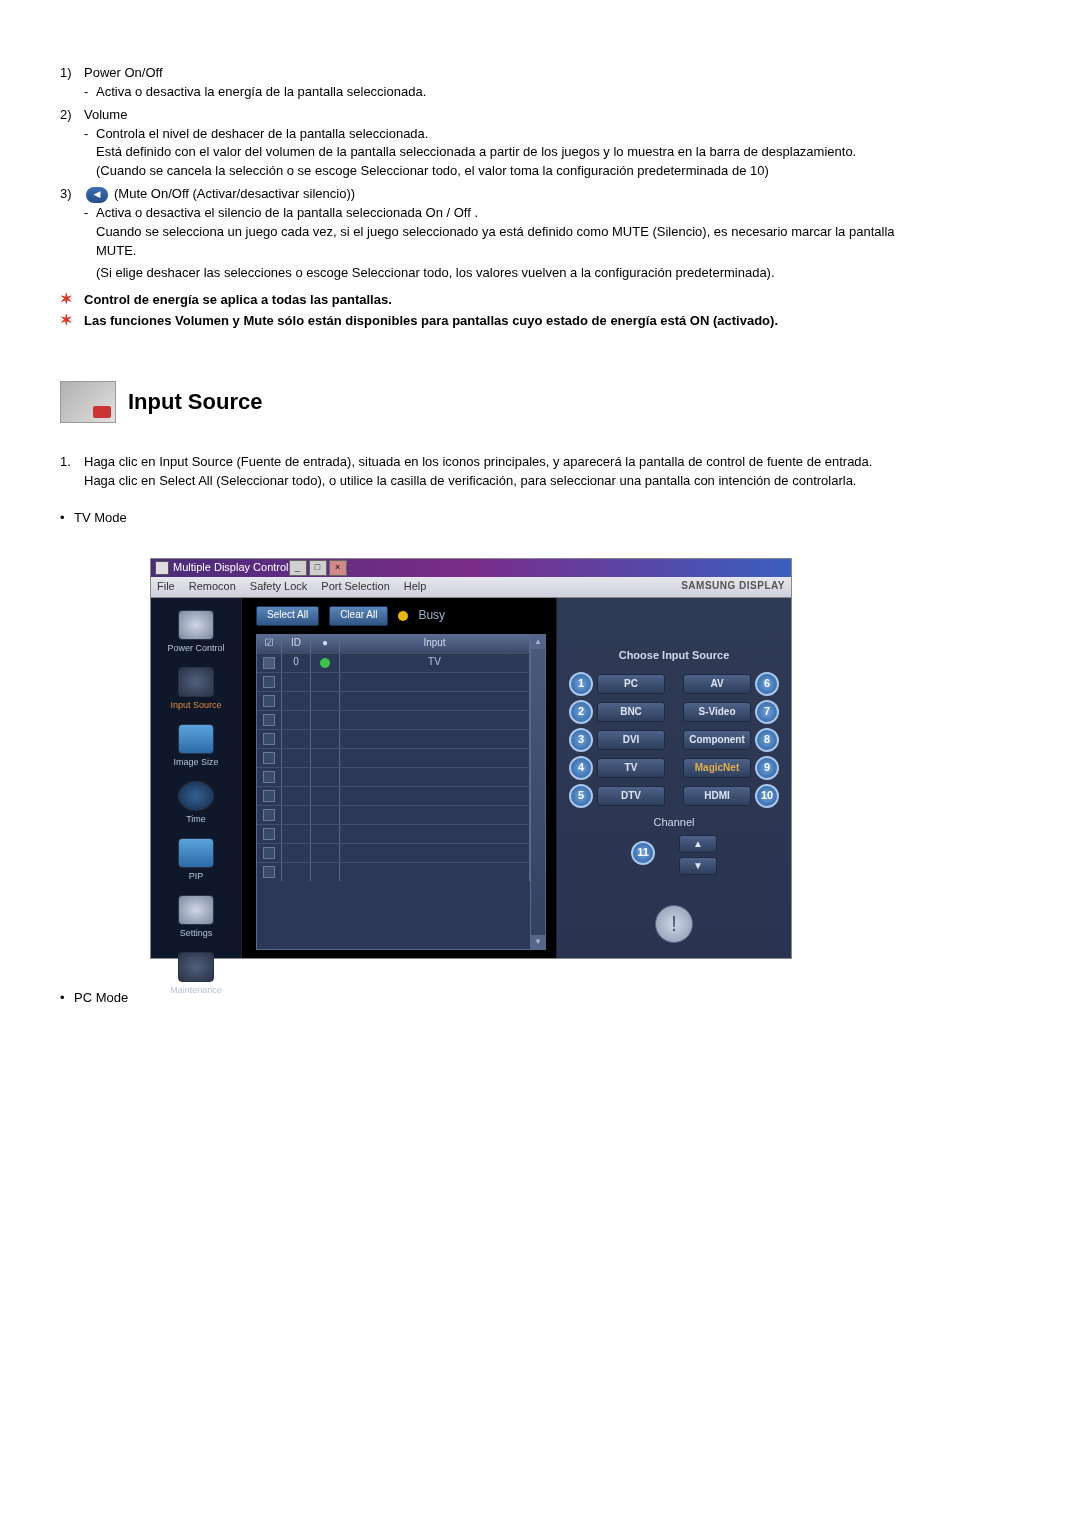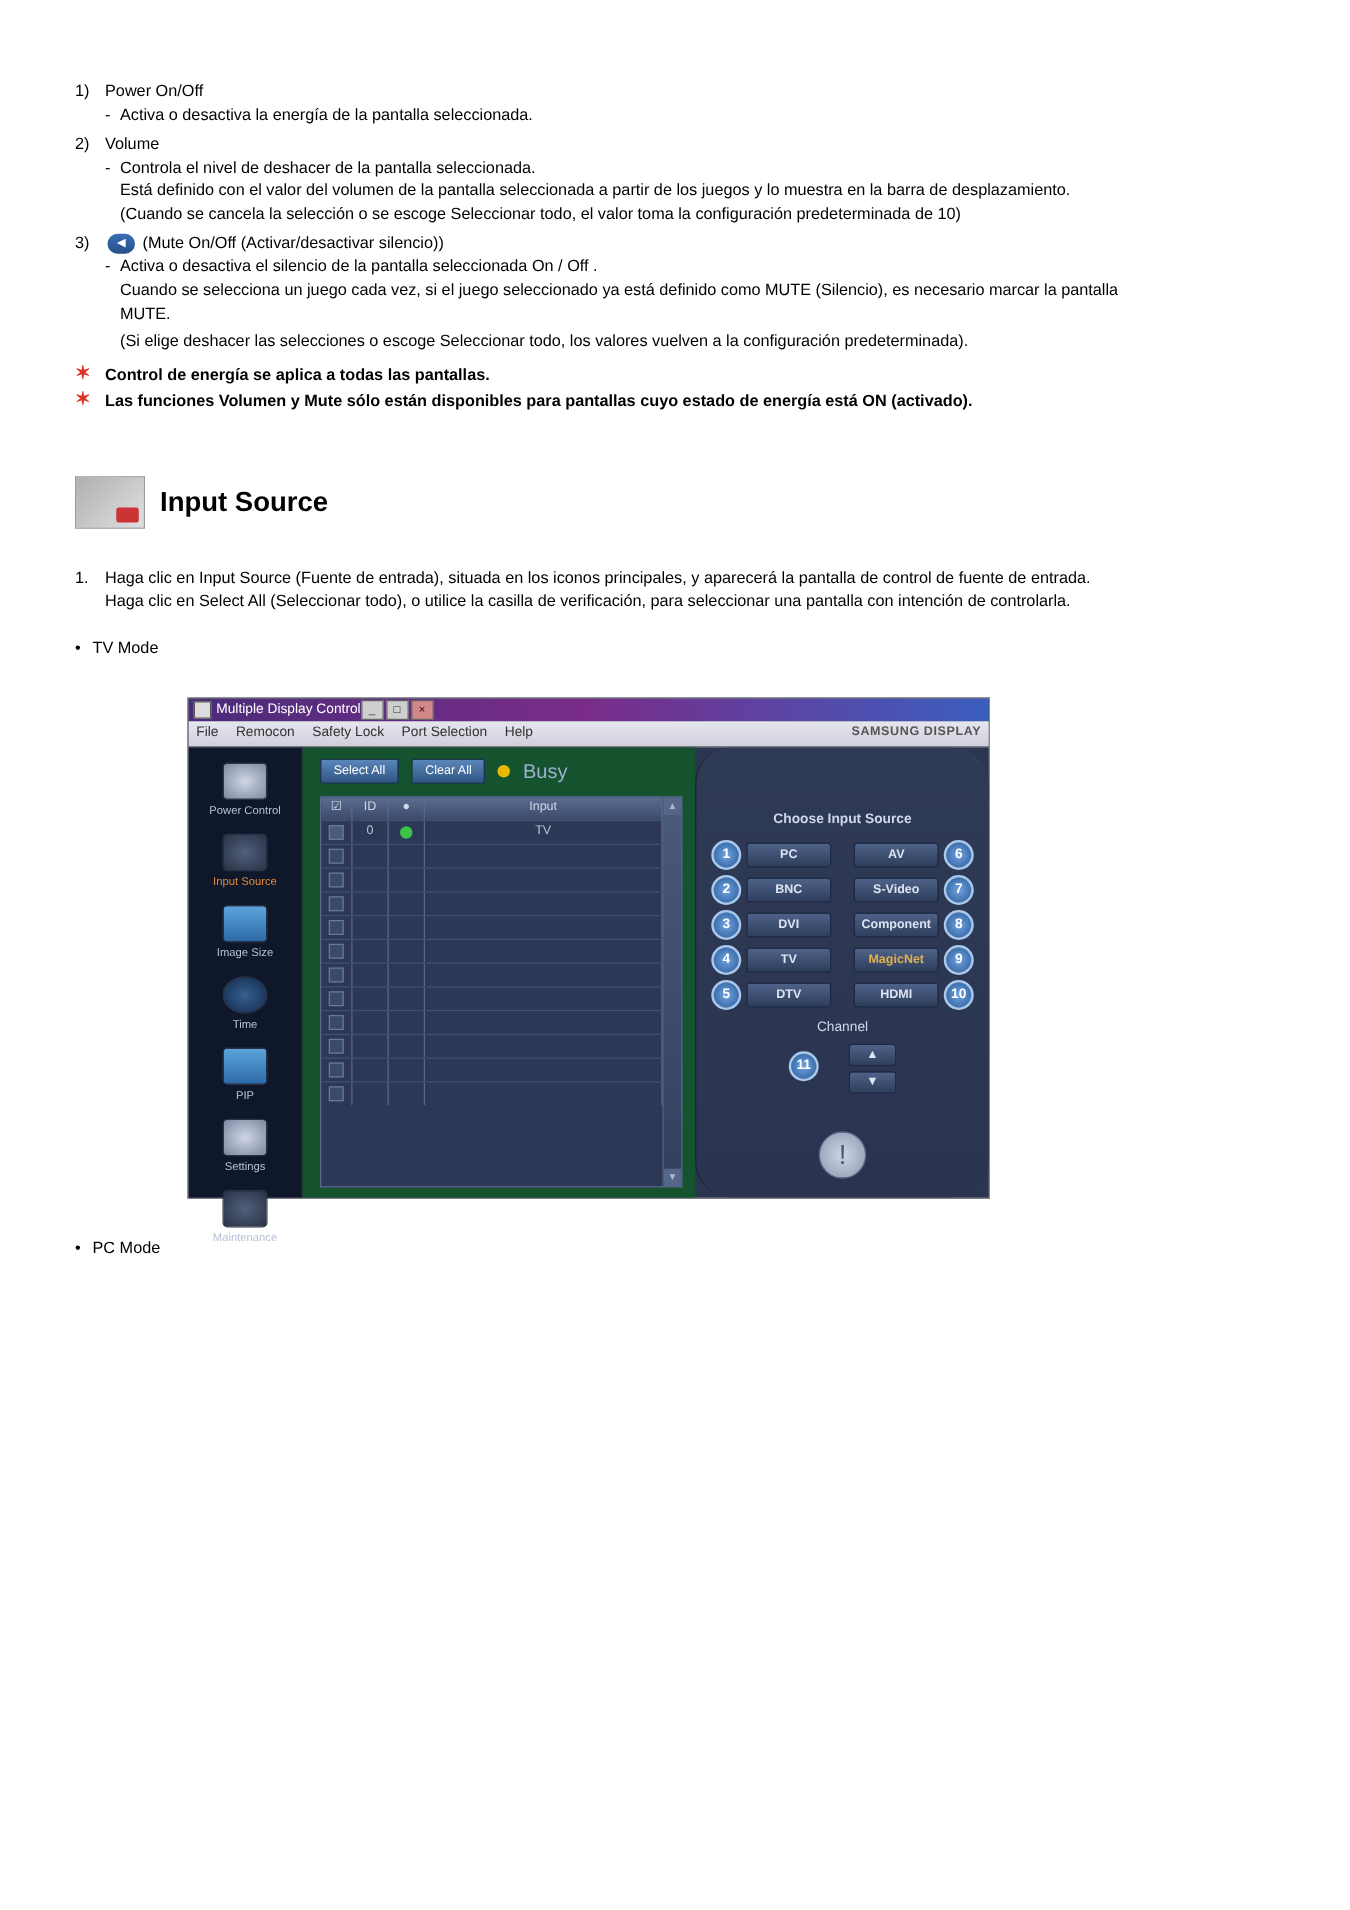--- a/index.html
+++ b/index.html
@@ -82,30 +82,30 @@
     padding-top:8px; gap:4px;
   }
   .side-item { display:flex; flex-direction:column; align-items:center; width:100%;}
   .side-icon { width:34px; height:28px; margin:4px 0 0 0; background:radial-gradient(#cfd6e6,#7a879e); border-radius:4px; border:1px solid #2a3246;}
   .side-icon.blue{ background:linear-gradient(#5ba4dc,#2c6aa8);}
   .side-icon.gear{ background:radial-gradient(#356090,#12294a); border-radius:50%;}
   .side-icon.dark{ background:radial-gradient(#50607c,#2a3246);}
   .side-label { font-size:9px; color:#b7c2d8; margin:2px 0 4px 0;}
   .side-label.active{ color:#e08a3a;}
 
-  .center { flex:1; padding:8px 10px 8px 14px; background:#14532d; display:flex; flex-direction:column;}
+  .center { flex:1; padding:8px 10px 8px 14px; background:#000000; display:flex; flex-direction:column;}
   .top-actions { display:flex; align-items:center; gap:10px; margin-bottom:8px; }
   .btn-s {
     height:18px; padding:0 10px; font-size:10px; color:#fff;
     background:linear-gradient(#5b86b9,#2f5584);
     border:1px solid #1e3452; border-radius:2px;
     display:flex; align-items:center;
   }
   .busy-dot{ width:10px; height:10px; border-radius:50%; background:#e6b800; }
-  .busy-label{ font-size:16px; color:#9cb0d0;}
+  .busy-label{ font-size:12px; color:#9cb0d0;}
 
   .grid-wrap{ flex:1; display:flex;}
   .grid-table{
     flex:1; border:1px solid #5a6a8c;
     background:#2c3856;
     display:flex; flex-direction:column;
   }
   .ghead{ display:flex; height:18px; background:linear-gradient(#5c6c90,#3b4a6a); font-size:10px; color:#cfd8ea;}
   .gcell{ border-right:1px solid #586888; display:flex; align-items:center; justify-content:center;}
   .gc1{ width:24px;} .gc2{ width:28px;} .gc3{ width:28px;} .gc4{ flex:1;}
@@ -113,21 +113,21 @@
   .chk{ width:10px; height:10px; background:#3a4a6a; border:1px solid #6a7a9a;}
   .chk.on{ background:#4a5c7a;}
   .dot-g{ width:10px; height:10px; border-radius:50%; background:#3ac24a;}
   .scroll{ width:14px; background:linear-gradient(#4a5a7a,#324060); border:1px solid #586888; border-left:none; display:flex; flex-direction:column; justify-content:space-between; align-items:center; font-size:8px; color:#aab4cc;}
   .scroll-btn{ height:14px; width:100%; background:#54668a; display:flex; align-items:center; justify-content:center;}
 
   .right-panel{
     width:210px; background:linear-gradient(180deg,#2f3a55,#2a3450);
     border-left:1px solid #1e2436;
     padding:50px 12px 10px 12px;
-    display:flex; flex-direction:column; align-items:center;border-radius:29px;
+    display:flex; flex-direction:column; align-items:center;
   }
   .rp-title{ font-size:11px; color:#cfd8ea; font-weight:bold; margin-bottom:10px;}
   .src-grid{ display:grid; grid-template-columns: 1fr 1fr; gap:6px 10px; width:100%;}
   .src-btn{ display:flex; align-items:center; height:22px;}
   .src-btn.right{ flex-direction:row-reverse; justify-content:flex-start;}
   .src-circle{
     width:20px; height:20px; border-radius:50%;
     background:radial-gradient(#6fa3e0,#2a5a98);
     border:2px solid #a8c8ec;
     display:flex; align-items:center; justify-content:center;

